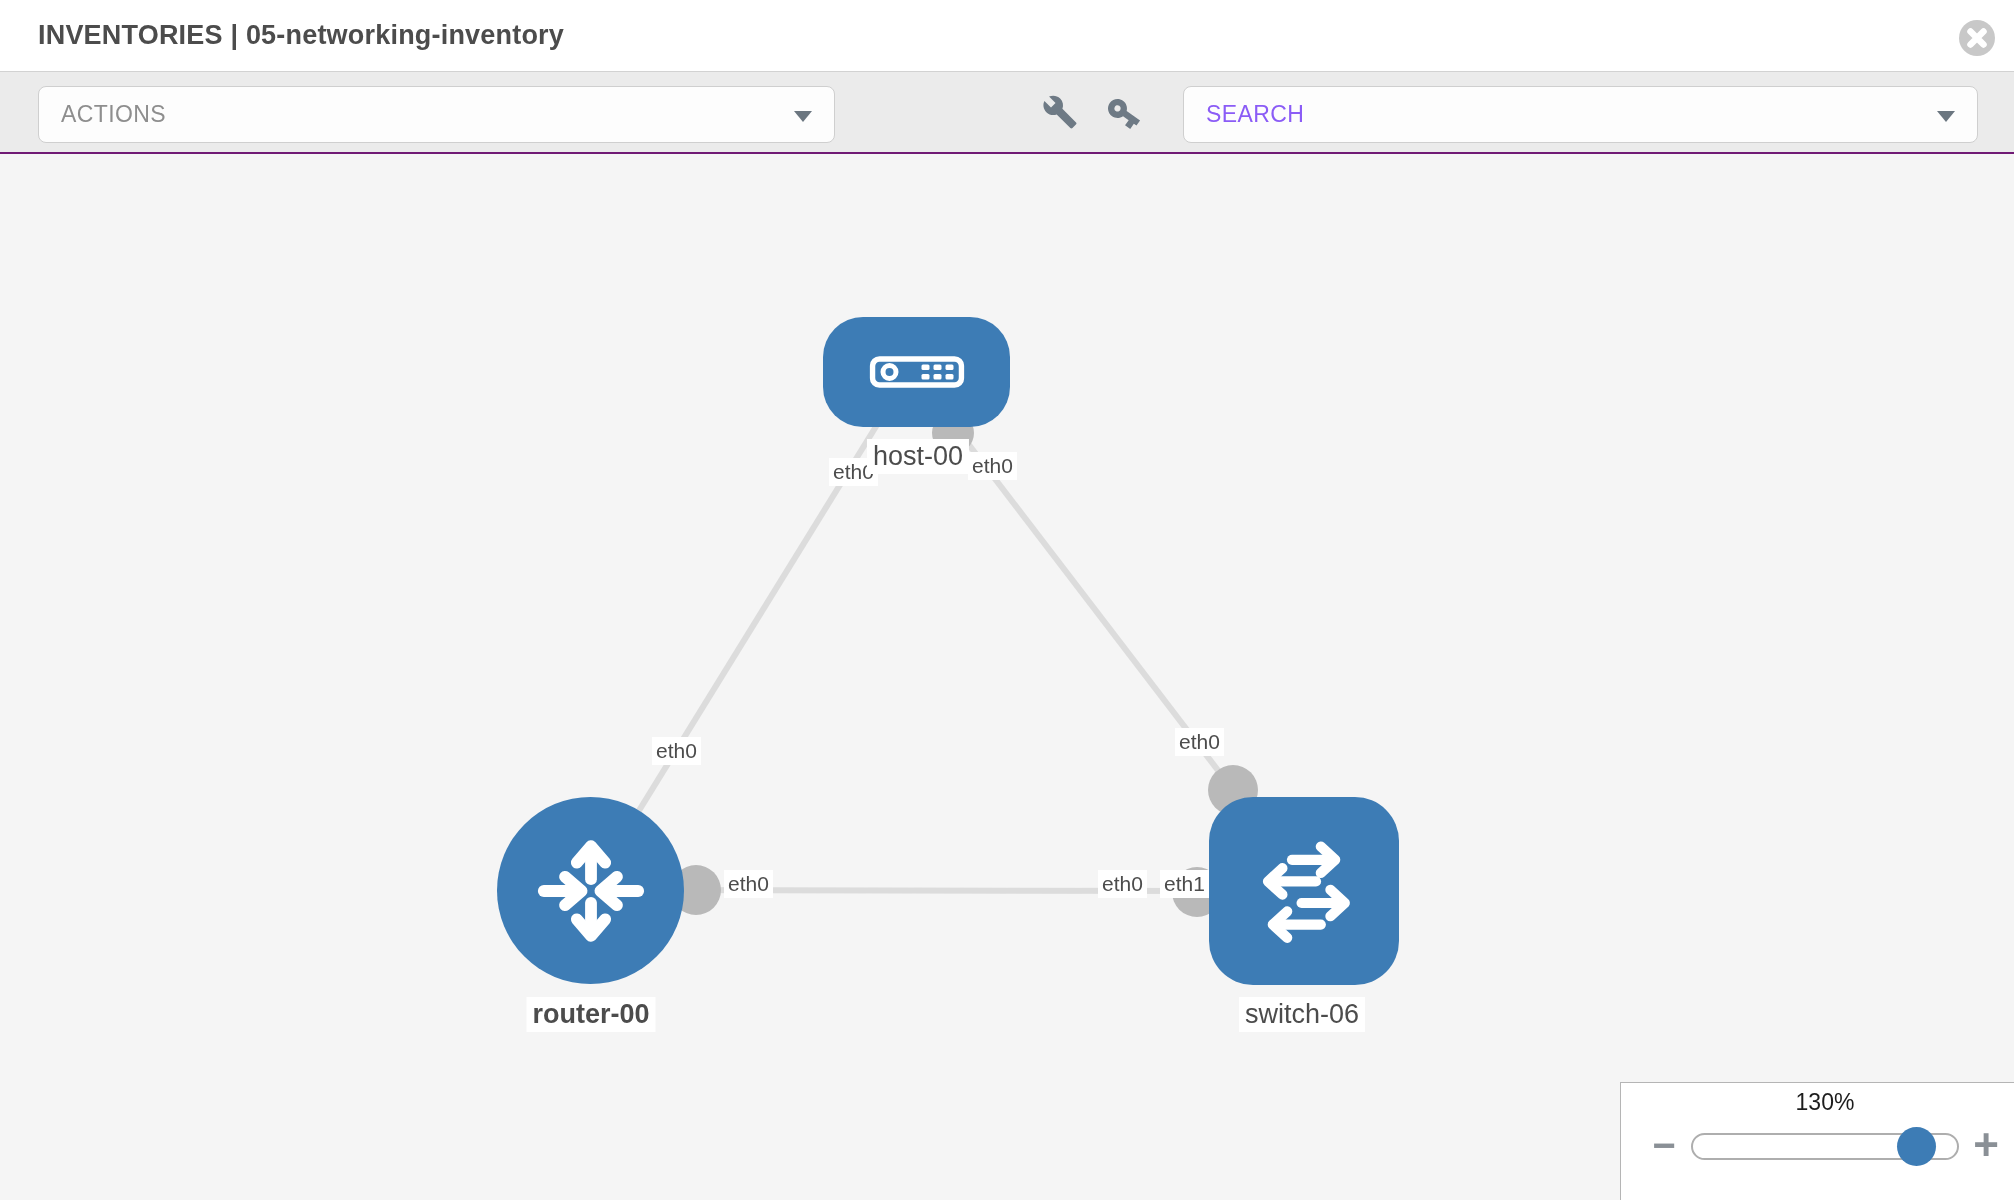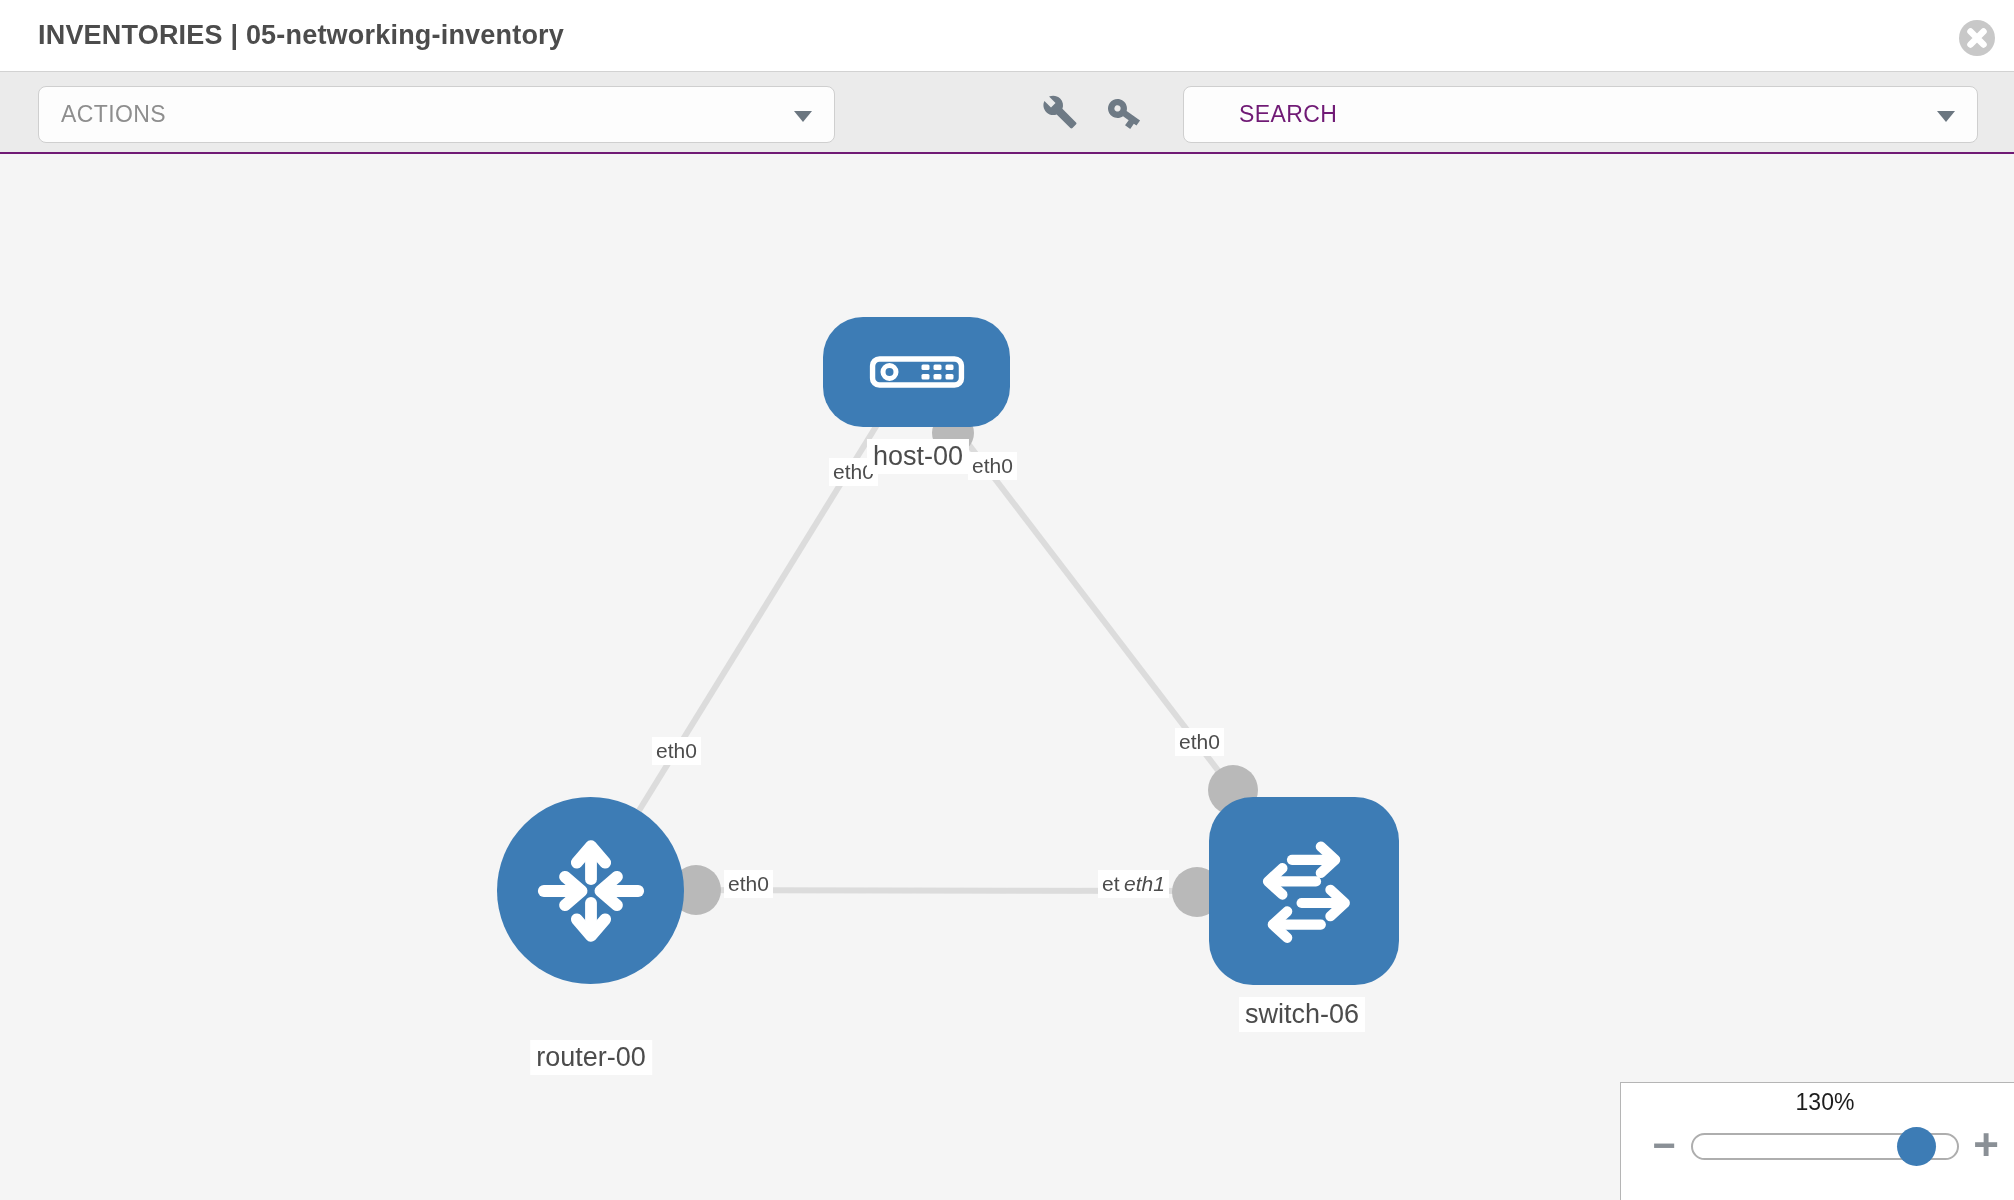--- a/index.html
+++ b/index.html
@@ -29,21 +29,21 @@
     font-size:23px; letter-spacing:0.4px;
   }
   .chevron-down {
     position:absolute; right:22px; top:24px; width:0; height:0;
     border-left:9px solid transparent; border-right:9px solid transparent;
     border-top:11px solid #6b7680;
   }
   #actions-box { left:38px; width:797px; }
   #actions-box .select-label { color:#8e8e8e; }
   #search-box { left:1183px; width:795px; }
-  #search-box .select-label { color:#701a75;margin-left:33px; }
+  #search-box .select-label { color:#8b5cf6; }
   .tool-icon-btn { position:absolute; top:22px; width:40px; height:40px; cursor:pointer; }
   #wrench-btn { left:1042px; }
   #key-btn { left:1105px; }
   
   #canvas { position:absolute; left:0; top:154px; width:2014px; height:1046px; background:#f5f5f5; }
   #topology-svg { position:absolute; left:0; top:0; z-index:1; }
   .node { position:absolute; z-index:2; background:#3d7cb5; }
   #node-host   { left:823px; top:163px; width:187px; height:110px; border-radius:40px; }
   #node-router { left:497px; top:643px; width:187px; height:187px; border-radius:50%; }
   #node-switch { left:1209px; top:643px; width:190px; height:188px; border-radius:44px; }
@@ -171,23 +171,23 @@
 
     <span class="lbl eth-lbl" style="left:829px;  top:304px;">eth0</span>
     <span class="lbl node-lbl" style="left:918px;  top:285px; transform:translateX(-50%);">host-00</span>
     <span class="lbl eth-lbl" style="left:968px;  top:298px;">eth0</span>
 
     <span class="lbl eth-lbl" style="left:652px;  top:583px;">eth0</span>
     <span class="lbl eth-lbl" style="left:1175px; top:574px;">eth0</span>
 
     <span class="lbl eth-lbl" style="left:724px;  top:716px;">eth0</span>
     <span class="lbl eth-lbl" style="left:1098px; top:716px;">eth0</span>
-    <span class="lbl eth-lbl" style="left:1120px; top:716px; z-index:4;font-style:italic;">eth1</span>
+    <span class="lbl eth-lbl" style="left:1160px; top:716px; z-index:4;">eth1</span>
 
-    <span class="lbl node-lbl" style="left:591px;  top:886px; transform:translateX(-50%);">router-00</span>
+    <span class="lbl node-lbl" style="left:591px;  top:843px; transform:translateX(-50%);font-weight:bold;">router-00</span>
     <span class="lbl node-lbl" style="left:1302px; top:843px; transform:translateX(-50%);">switch-06</span>
 
     <div id="zoom-panel">
       <div id="zoom-level">130%</div>
       <div id="zoom-minus">−</div>
       <div id="slider-track">
         <div id="slider-thumb"></div>
       </div>
       <div id="zoom-plus">+</div>
     </div>

